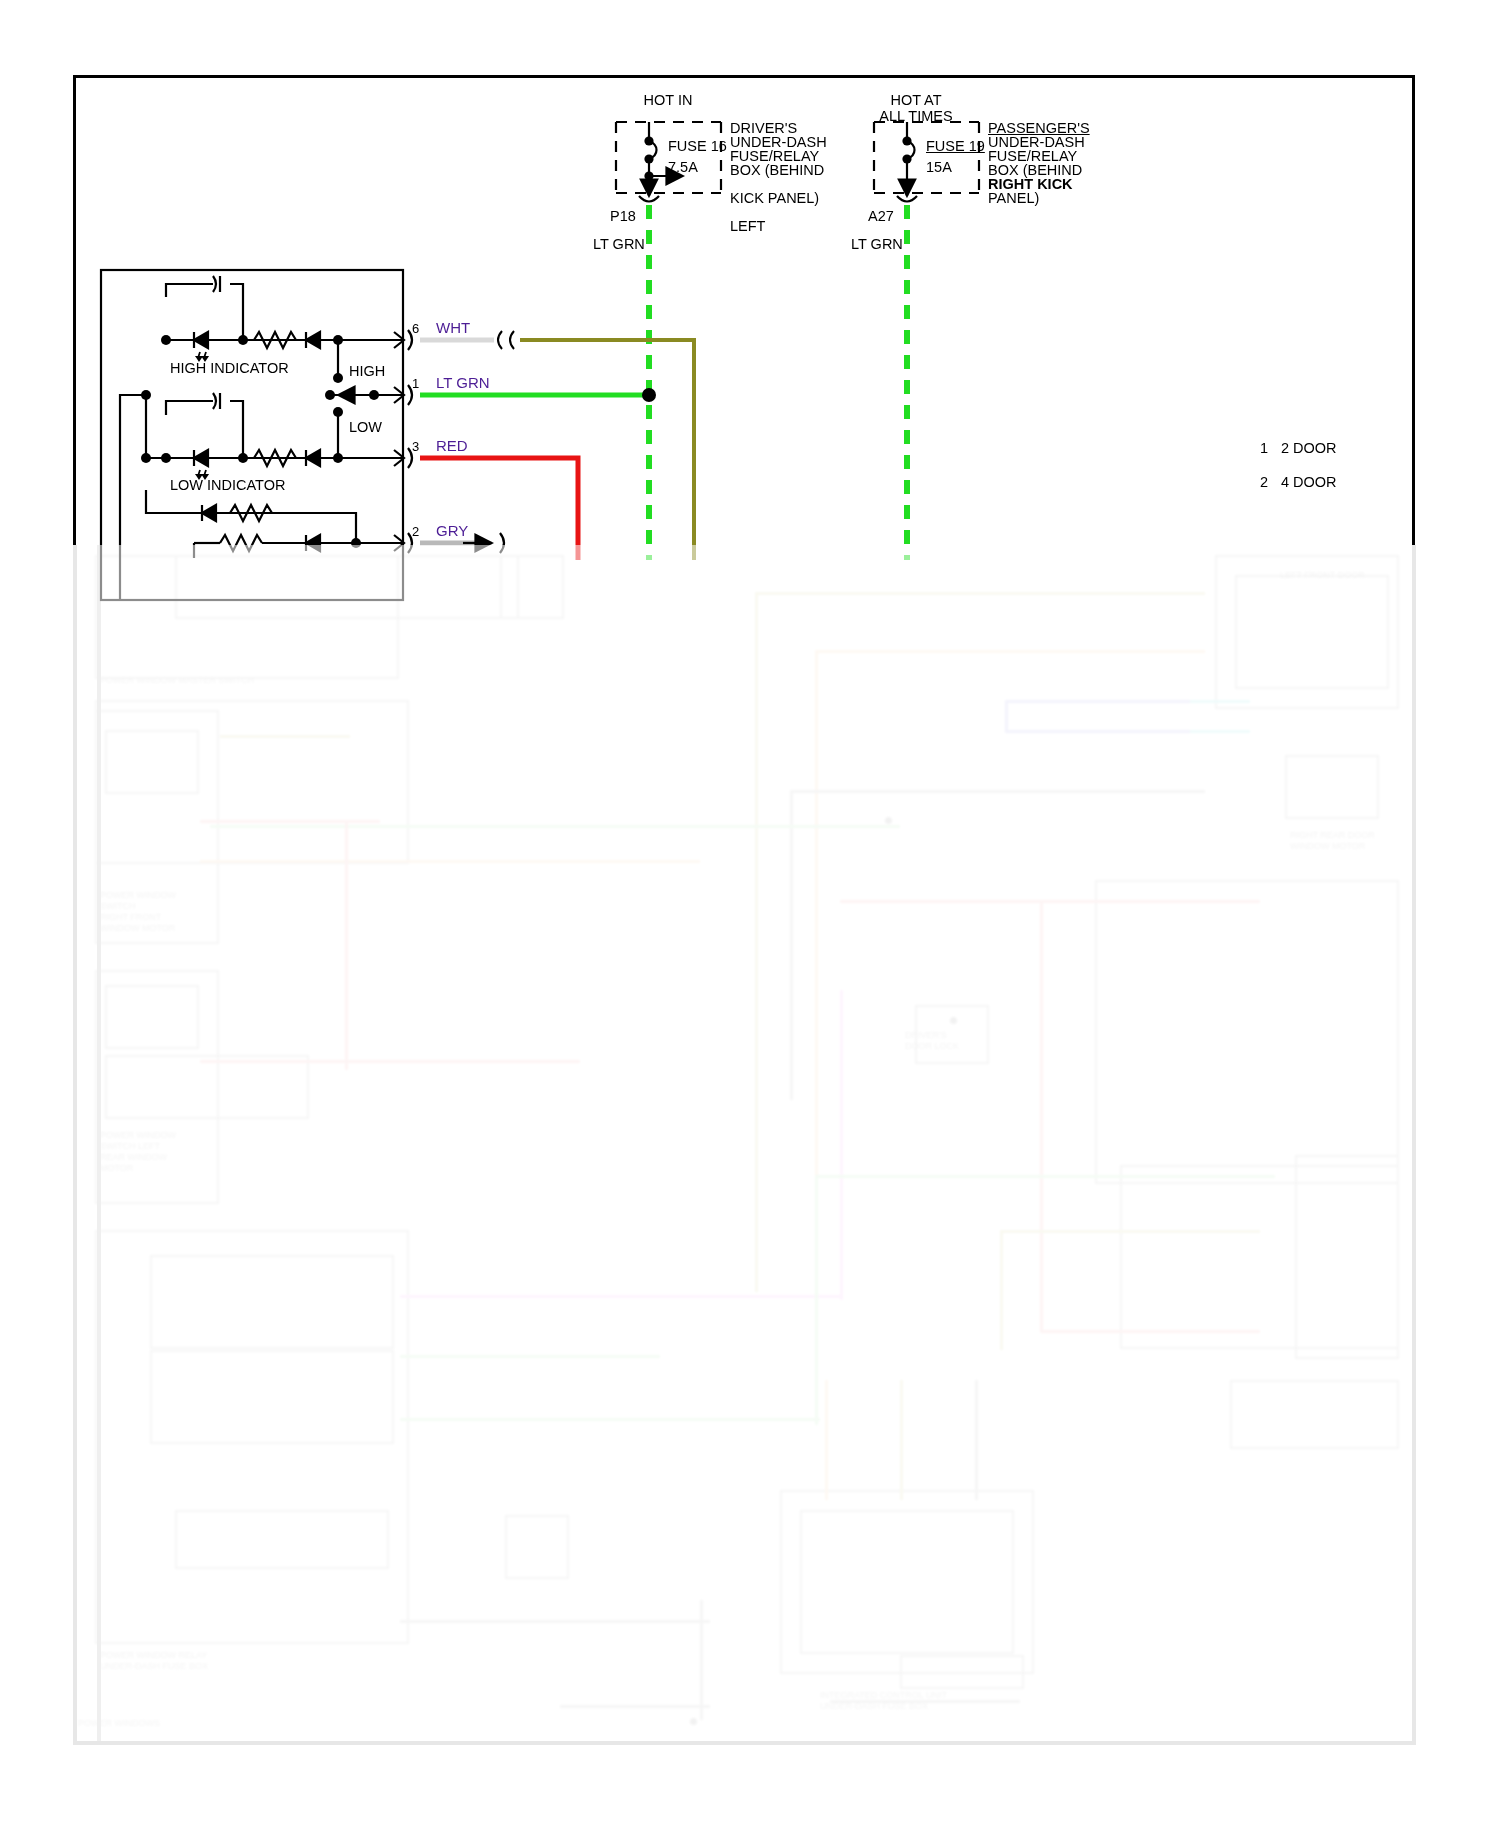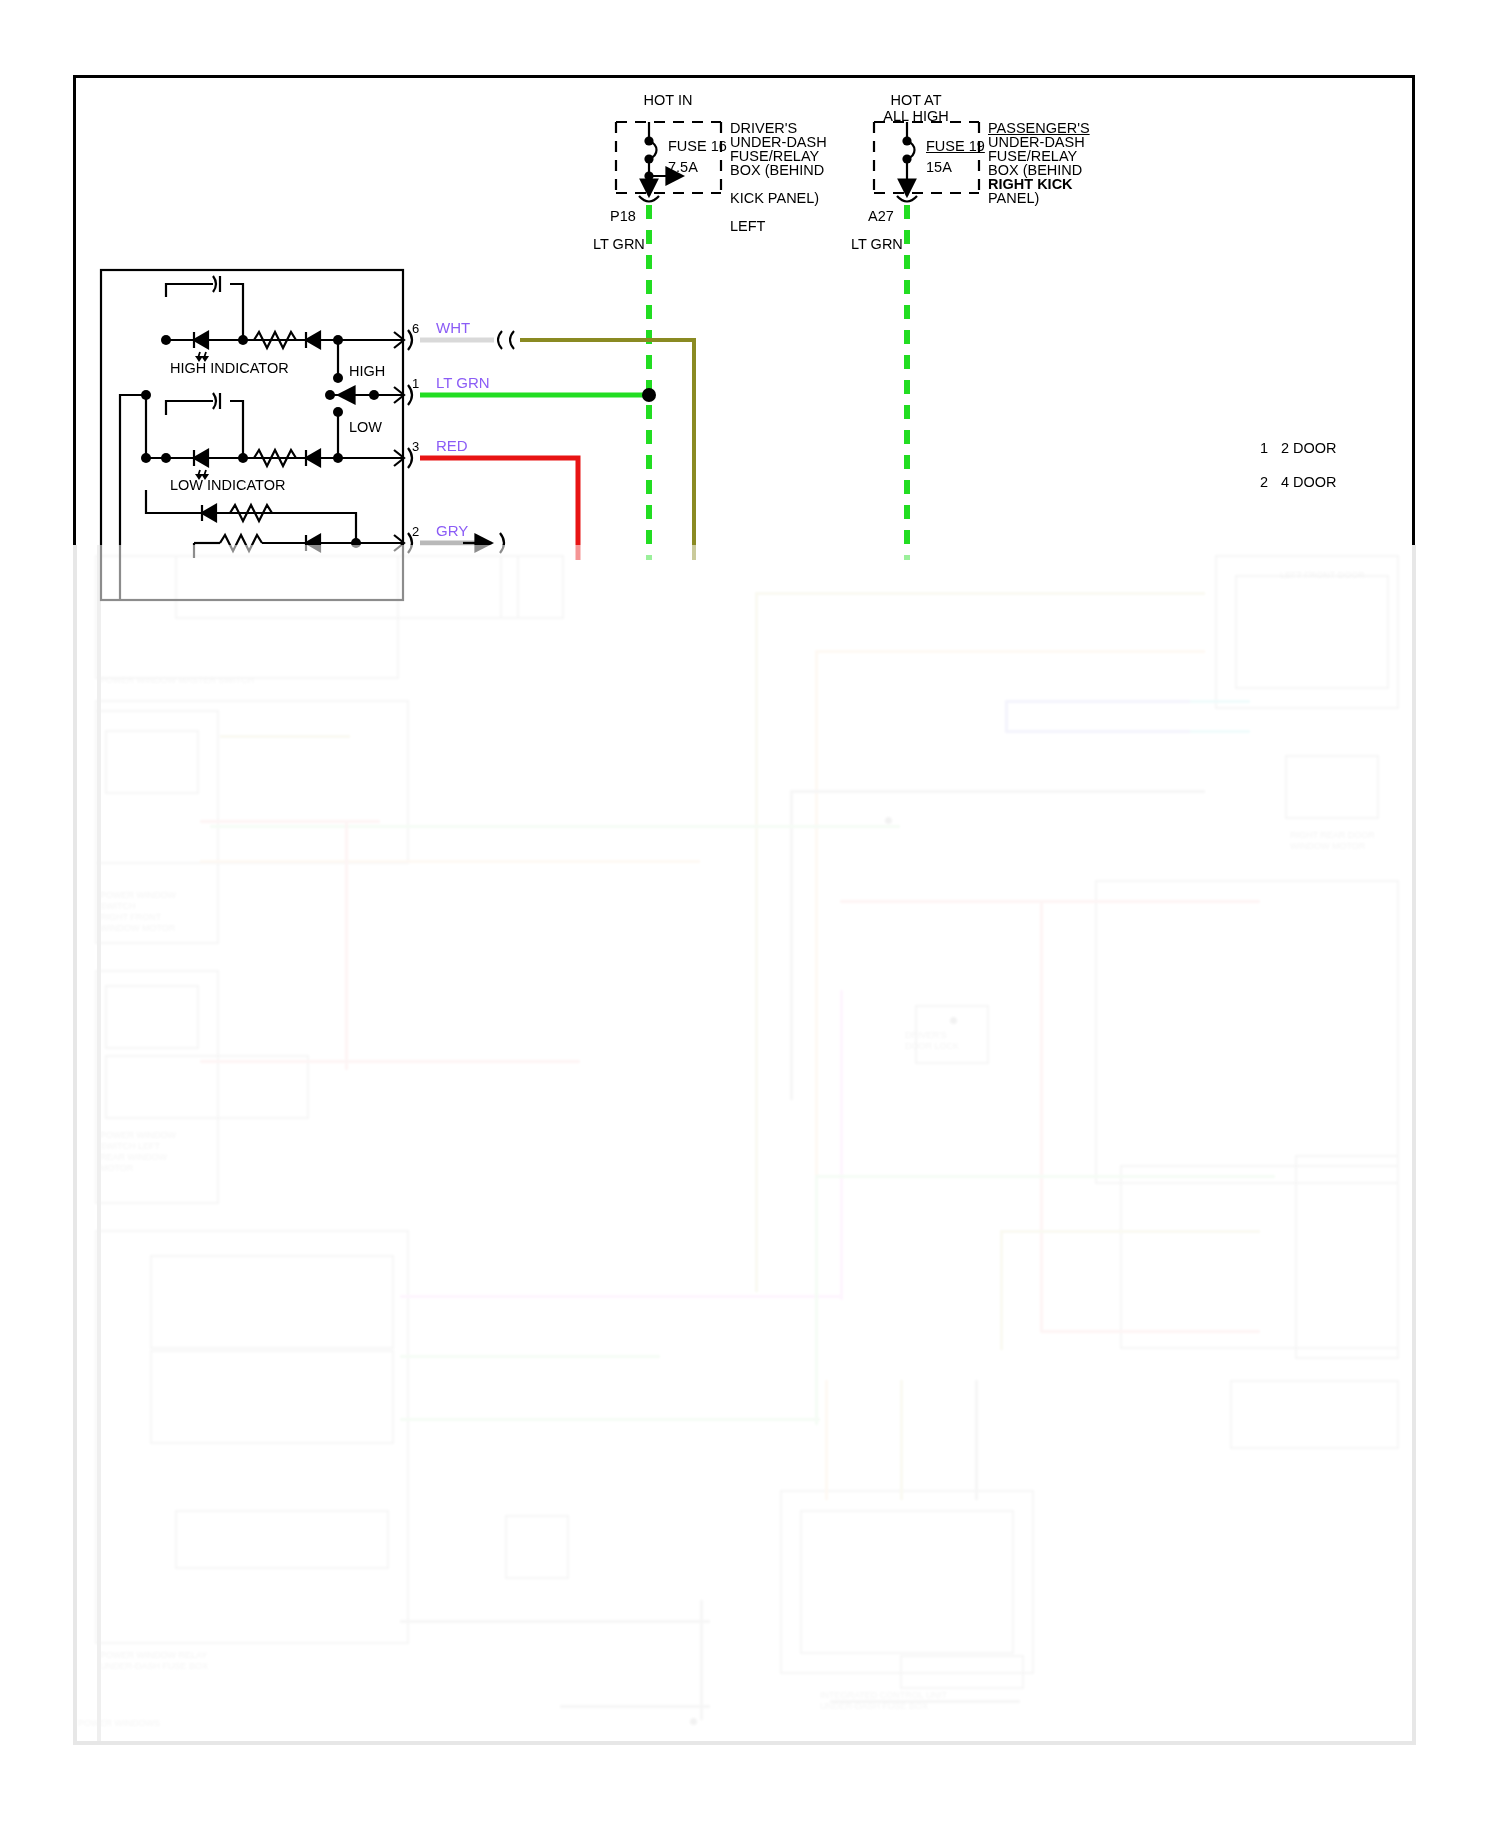--- a/index.html
+++ b/index.html
@@ -11,21 +11,21 @@
             opacity:.17;filter:blur(1.1px);pointer-events:none;}
   #bg-layer .bx{position:absolute;border:2px solid #8a8a8a;}
   #bg-layer .hw{position:absolute;height:3px;background:#8a8a8a;}
   #bg-layer .vw{position:absolute;width:3px;background:#8a8a8a;}
   #bg-layer .lbl{position:absolute;color:#6e6e6e;font-size:9px;line-height:11px;}
   #bg-layer .dot{position:absolute;width:7px;height:7px;border-radius:50%;background:#555;}
 
   
   #fg{position:absolute;left:8px;top:0;width:1500px;height:1328px;border-radius:26px;}
   .fgtext{position:absolute;color:#000;font-size:14.5px;line-height:16px;white-space:pre;}
-  .wire-lbl{position:absolute;color:#8b5cf6;font-size:15px;white-space:pre;text-align:right;}
+  .wire-lbl{position:absolute;color:#4c1d95;font-size:15px;white-space:pre;text-align:right;}
   .pinno{position:absolute;color:#000;font-size:13px;}
 
   
   #frame-top{position:absolute;left:65px;top:75px;width:1342px;height:3px;background:#000;}
   #frame-left{position:absolute;left:65px;top:75px;width:3px;height:470px;background:#000;}
   #frame-right{position:absolute;left:1404px;top:75px;width:3px;height:470px;background:#000;}
 
   
   #frame-left-f{position:absolute;left:65px;top:545px;width:4px;height:1200px;background:#c9c9c9;}
   #frame-right-f{position:absolute;left:1404px;top:545px;width:4px;height:1200px;background:#c9c9c9;}
@@ -300,21 +300,21 @@
     <div class="fgtext" style="left:722px;top:120px;">DRIVER'S</div>
     <div class="fgtext" style="left:722px;top:134px;">UNDER-DASH</div>
     <div class="fgtext" style="left:722px;top:148px;">FUSE/RELAY</div>
     <div class="fgtext" style="left:722px;top:162px;">BOX (BEHIND</div>
     <div class="fgtext" style="left:722px;top:176px;margin-top:42px;">LEFT</div>
     <div class="fgtext" style="left:722px;top:190px;">KICK PANEL)</div>
     <div class="fgtext" style="left:602px;top:208px;">P18</div>
     <div class="fgtext" style="left:585px;top:236px;">LT GRN</div>
 
     <div class="fgtext" style="left:862px;top:92px;text-align:center;width:92px;">HOT AT</div>
-    <div class="fgtext" style="left:862px;top:108px;text-align:center;width:92px;">ALL HIGH</div>
+    <div class="fgtext" style="left:862px;top:108px;text-align:center;width:92px;">ALL TIMES</div>
     <div class="fgtext" style="left:918px;top:138px;text-decoration:underline;">FUSE 19</div>
     <div class="fgtext" style="left:918px;top:159px;">15A</div>
     <div class="fgtext" style="left:980px;top:120px;text-decoration:underline;">PASSENGER'S</div>
     <div class="fgtext" style="left:980px;top:134px;">UNDER-DASH</div>
     <div class="fgtext" style="left:980px;top:148px;">FUSE/RELAY</div>
     <div class="fgtext" style="left:980px;top:162px;">BOX (BEHIND</div>
     <div class="fgtext" style="left:980px;top:176px;font-weight:bold;">RIGHT KICK</div>
     <div class="fgtext" style="left:980px;top:190px;">PANEL)</div>
     <div class="fgtext" style="left:860px;top:208px;">A27</div>
     <div class="fgtext" style="left:843px;top:236px;">LT GRN</div>

